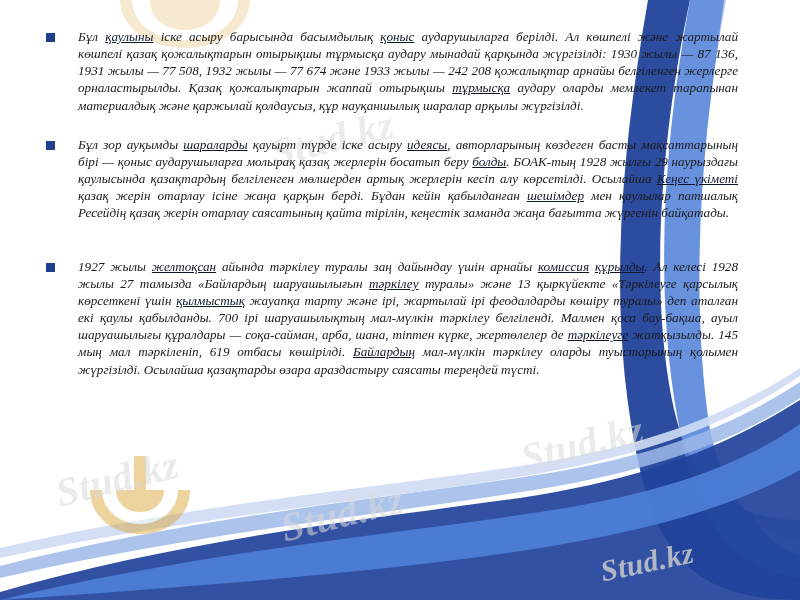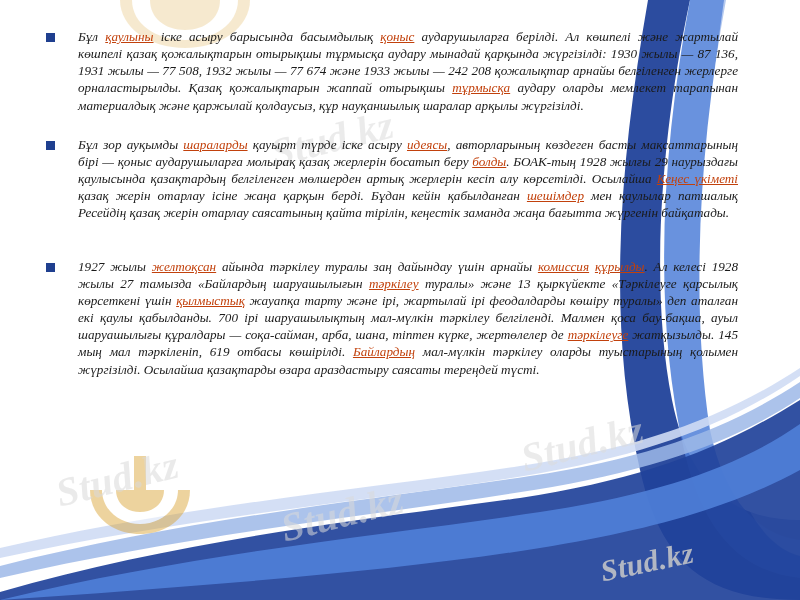--- a/index.html
+++ b/index.html
@@ -106,21 +106,21 @@
     top: 5px;
     width: 9px;
     height: 9px;
     background: #1f3f8f;
     display: block;
   }
 
   .para .txt { display: inline; }
 
   a.lnk {
-    color: #c2410c;
+    color: #0f172a;
     text-decoration: underline;
     font-style: italic;
   }
 
   
   #para-1 { margin-bottom: 22px; }
   #para-2 { margin-bottom: 22px; }
 
 </style>
 </head>

